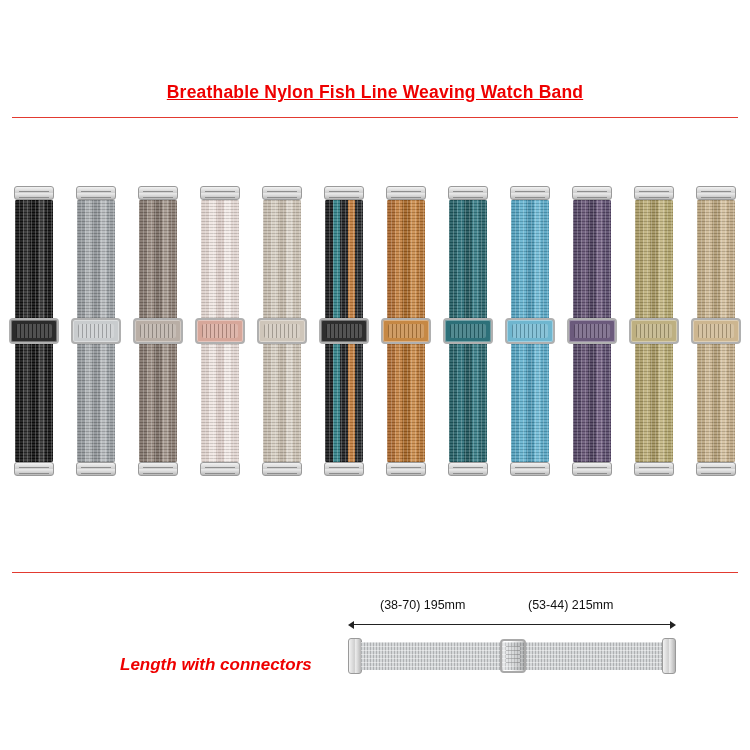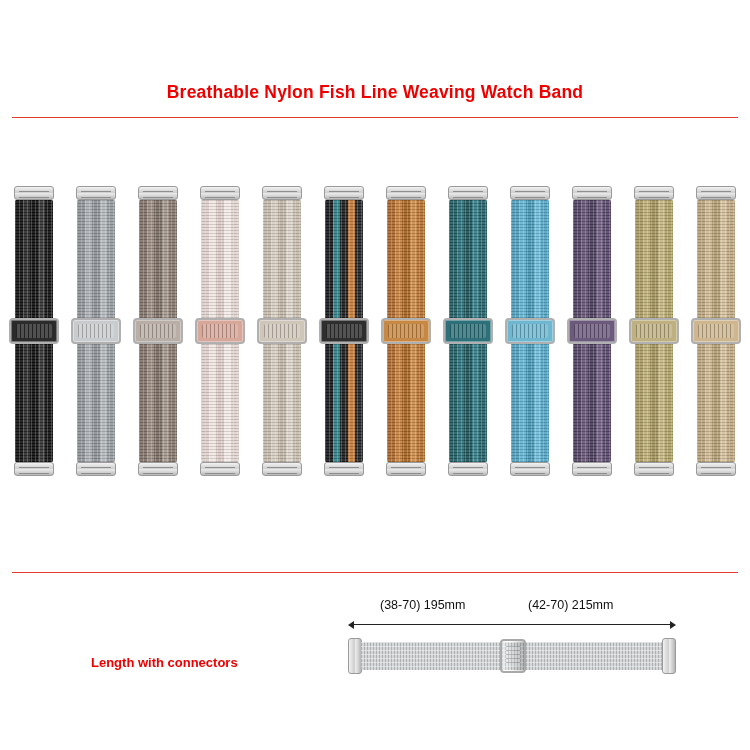--- a/index.html
+++ b/index.html
@@ -127,25 +127,26 @@
   .buckle-inner {
     position: absolute;
     left: 5px; right: 5px; top: 4px; bottom: 4px;
     border-radius: 2px;
     background-image: repeating-linear-gradient(to right, rgba(0,0,0,0.22) 0px, rgba(0,0,0,0.22) 1px, rgba(255,255,255,0.18) 1px, rgba(255,255,255,0.18) 4px);
   }
 
   
   .length-label {
     position: absolute;
-    left: 91px;
+    left: 120px;
     top: 655px;
     color: #ee0000;
-    font-size: 13px;
+    font-size: 17px;
     font-weight: bold;
+    font-style: italic;
   }
   .measure {
     position: absolute;
     left: 348px;
     top: 598px;
     width: 328px;
     height: 18px;
     font-size: 12.5px;
     color: #111;
   }
@@ -228,21 +229,21 @@
     position: absolute;
     left: 4px; right: 4px; top: 5px; bottom: 5px;
     background-image: repeating-linear-gradient(to bottom, rgba(0,0,0,0.22) 0px, rgba(0,0,0,0.22) 1px, rgba(255,255,255,0.2) 1px, rgba(255,255,255,0.2) 4px);
   }
 </style>
 </head>
 <body>
 
 <div class="page">
 
-  <div class="title" style="color: rgb(238, 0, 0);">Breathable Nylon Fish Line Weaving Watch Band</div>
+  <div class="title" style="color: rgb(238, 0, 0); text-decoration: underline;">Breathable Nylon Fish Line Weaving Watch Band</div>
   <div class="rule-top" style="background: rgb(226, 58, 48);"></div>
 
   <div class="gallery">
       <div class="band">
         <div class="lug top"></div>
         <div class="strap" style="background: rgb(28, 28, 28);">
           <div class="stripes">
             <i style="background: rgb(17, 17, 17);"></i>
             <i style="background: rgb(42, 42, 42);"></i>
             <i style="background: rgb(13, 13, 13);"></i>
@@ -442,21 +443,21 @@
           <div class="buckle-inner"></div>
         </div>
         <div class="lug bottom"></div>
       </div>
     </div>
 
   <div class="rule-bottom" style="background: rgb(226, 58, 48);"></div>
 
   <div class="measure">
     <span class="seg a">(38-70)  195mm</span>
-    <span class="seg b">(42-70) 215mm</span>
+    <span class="seg b">(53-44) 215mm</span>
   </div>
 
   <div class="arrow-line">
     <span class="cap left"></span>
     <span class="bar"></span>
     <span class="cap right"></span>
   </div>
 
   <div class="sample">
     <span class="lug-h l"></span>

